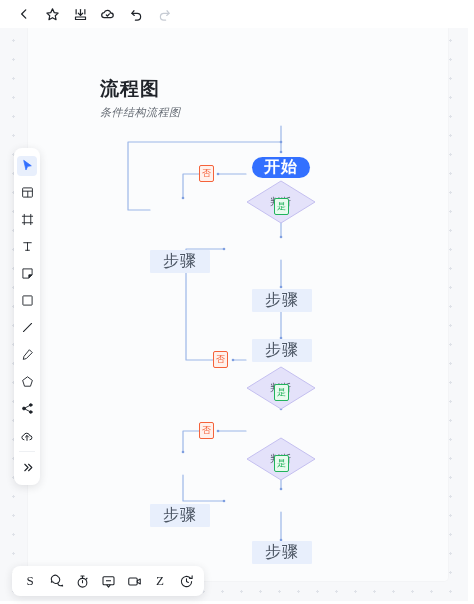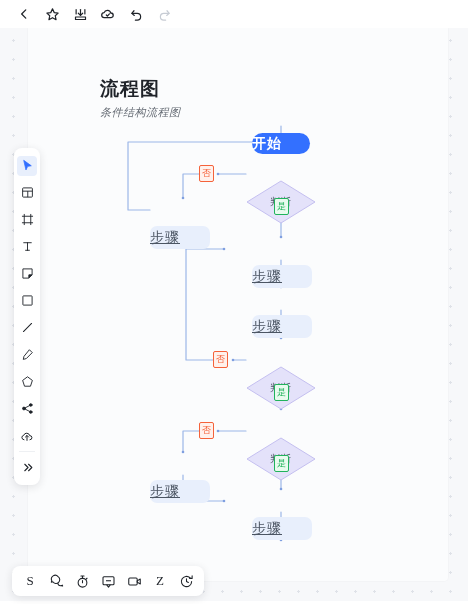--- a/index.html
+++ b/index.html
@@ -79,44 +79,45 @@
     letter-spacing: .5px;
     z-index: 12;
     font-style: italic;
   }
 
   
   .node {
     position: absolute;
     display: flex;
     align-items: center;
-    font-size: 14px;
+    justify-content: center;
+    font-size: 16px;
     z-index: 10;
     box-sizing: border-box;
+    margin-top: 24px;
   }
   .node-terminal-start {
     background: #3370ff;
     color: #ffffff;
     border-radius: 13px;
     font-weight: bold;
     letter-spacing: 1px;
   }
   .node-terminal-end {
     background: #34c759;
     color: #ffffff;
     border-radius: 13px;
     font-weight: bold;
     letter-spacing: 1px;
   }
   .node-step {
     background: #e8effc;
     color: #4b5563;
-    border-radius: 7px;
+    border-radius: 1px;
     letter-spacing: 1px;
-    text-decoration: underline;
   }
   .node-decision-wrap {
     position: absolute;
     z-index: 10;
   }
   .node-decision-wrap svg { display: block; }
   .node-decision-label {
     position: absolute;
     left: 0; top: 0;
     width: 100%; height: 100%;

